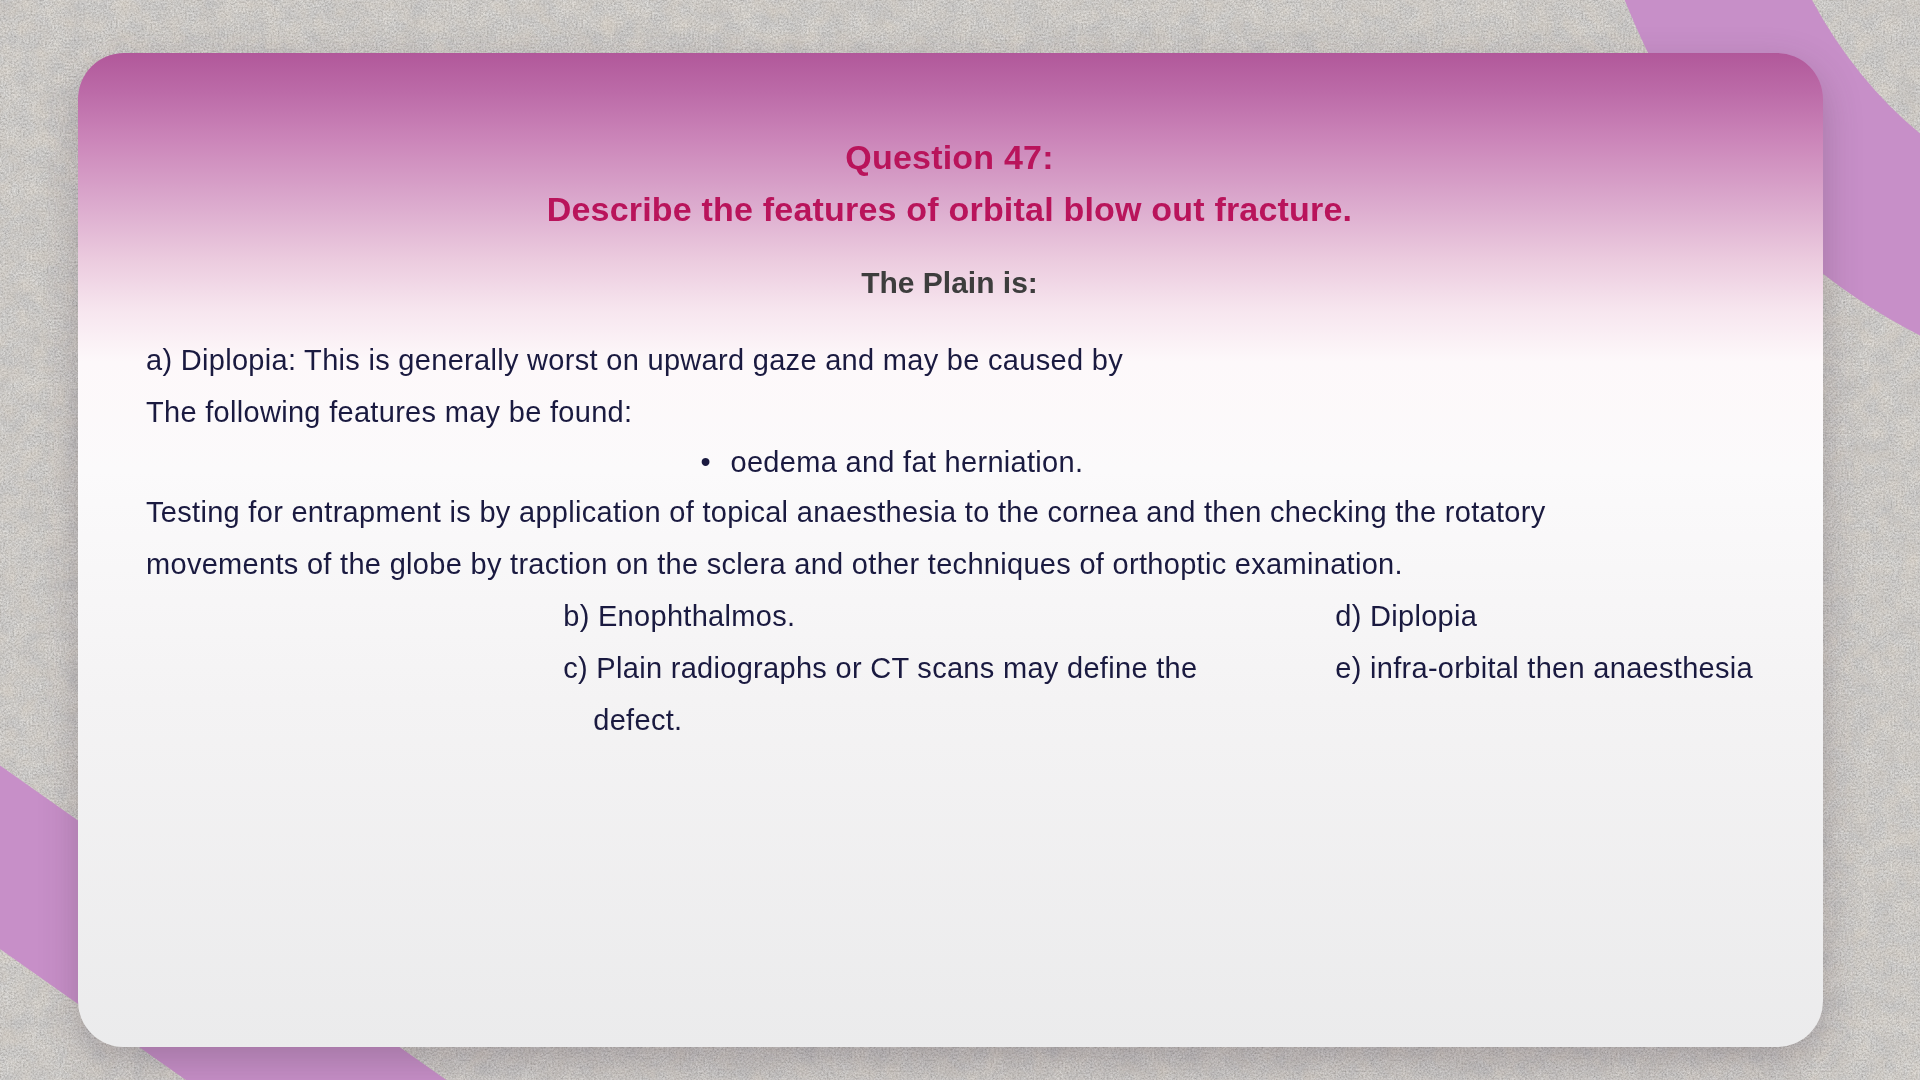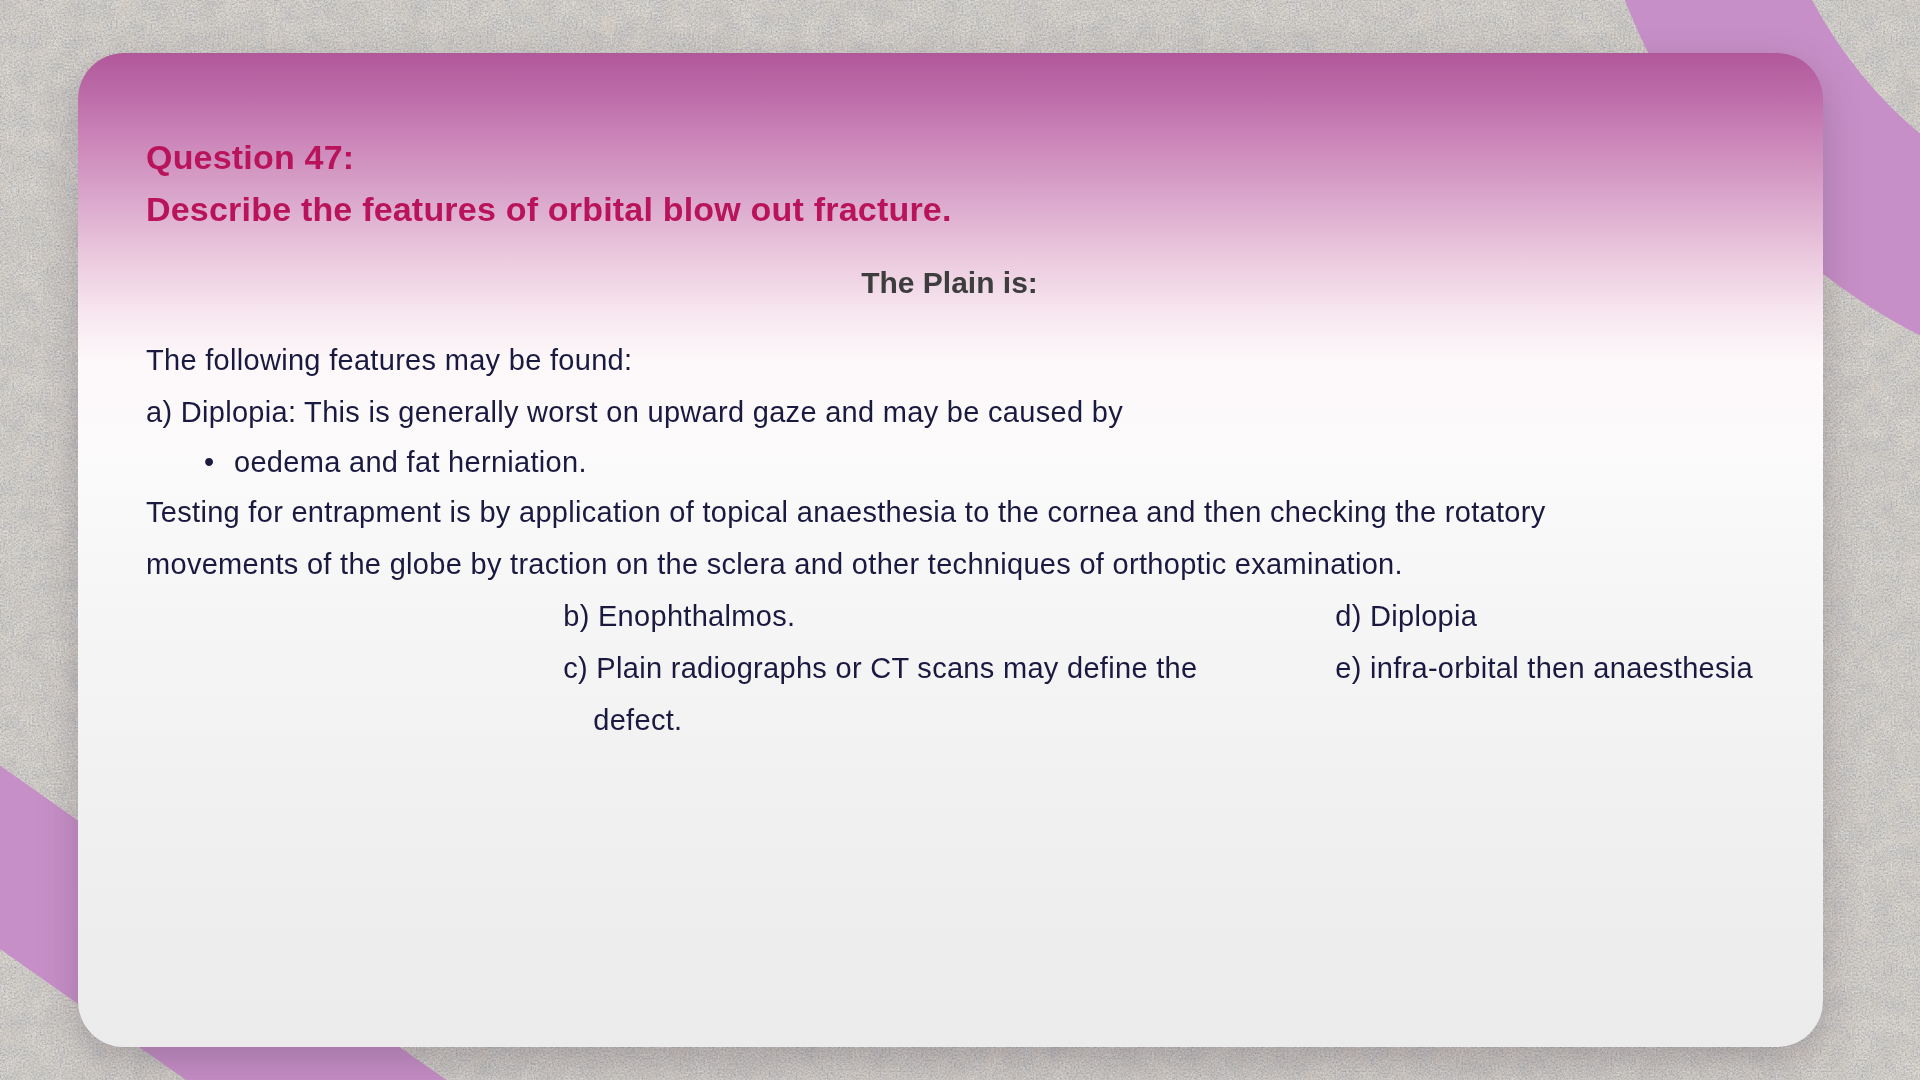--- a/index.html
+++ b/index.html
@@ -35,21 +35,21 @@
       #ecccdf 21%,
       #f7e6ef 26%,
       #fdf8fa 31%,
       #fbfafb 42%,
       #f4f3f4 65%,
       #ebebec 100%);
     box-shadow: 0 14px 38px rgba(70, 55, 70, 0.28);
   }
 
   .q-title {
-    text-align: left;
+    text-align: center;
     color: #b9145b;
     font-size: 34px;
     font-weight: bold;
     line-height: 52px;
     letter-spacing: 0.2px;
   }
 
   .answer-label {
     text-align: center;
     color: #3d3d3d;
@@ -61,21 +61,21 @@
 
   .body-text {
     margin-top: 29px;
     color: #1a1a40;
     font-size: 29px;
     line-height: 52px;
     letter-spacing: 0.3px;
   }
   .body-text p { max-width: 1500px; }
 
-  .bullet-row { display: flex; }
+  .bullet-row { display: flex; justify-content: center; }
   .bullet-row ul { list-style: none; }
   .bullet-row li {
     position: relative;
     padding-left: 34px;
     line-height: 48px;
   }
   .bullet-row li::before {
     content: "\2022";
     position: absolute;
     left: 4px;
@@ -117,22 +117,22 @@
   <path d="M -60,815 L 600,1280" fill="none" stroke="#c78fc8" stroke-width="150"></path>
 </svg>
 
 <main class="card">
   <h1 class="q-title">Question 47:</h1>
   <h1 class="q-title">Describe the features of orbital blow out fracture.</h1>
 
   <h2 class="answer-label">The Plain is:</h2>
 
   <section class="body-text">
+    <p>a) Diplopia: This is generally worst on upward gaze and may be caused by</p>
     <p>The following features may be found:</p>
-    <p>a) Diplopia: This is generally worst on upward gaze and may be caused by</p>
 
     <div class="bullet-row">
       <ul class="bullets-left">
         <li>oedema and fat herniation.</li>
       </ul>
     </div>
 
     <p>Testing for entrapment is by application of topical anaesthesia to the cornea and then checking the rotatory movements of the globe by traction on the sclera and other techniques of orthoptic examination.</p>
 
     <div class="two-col">

